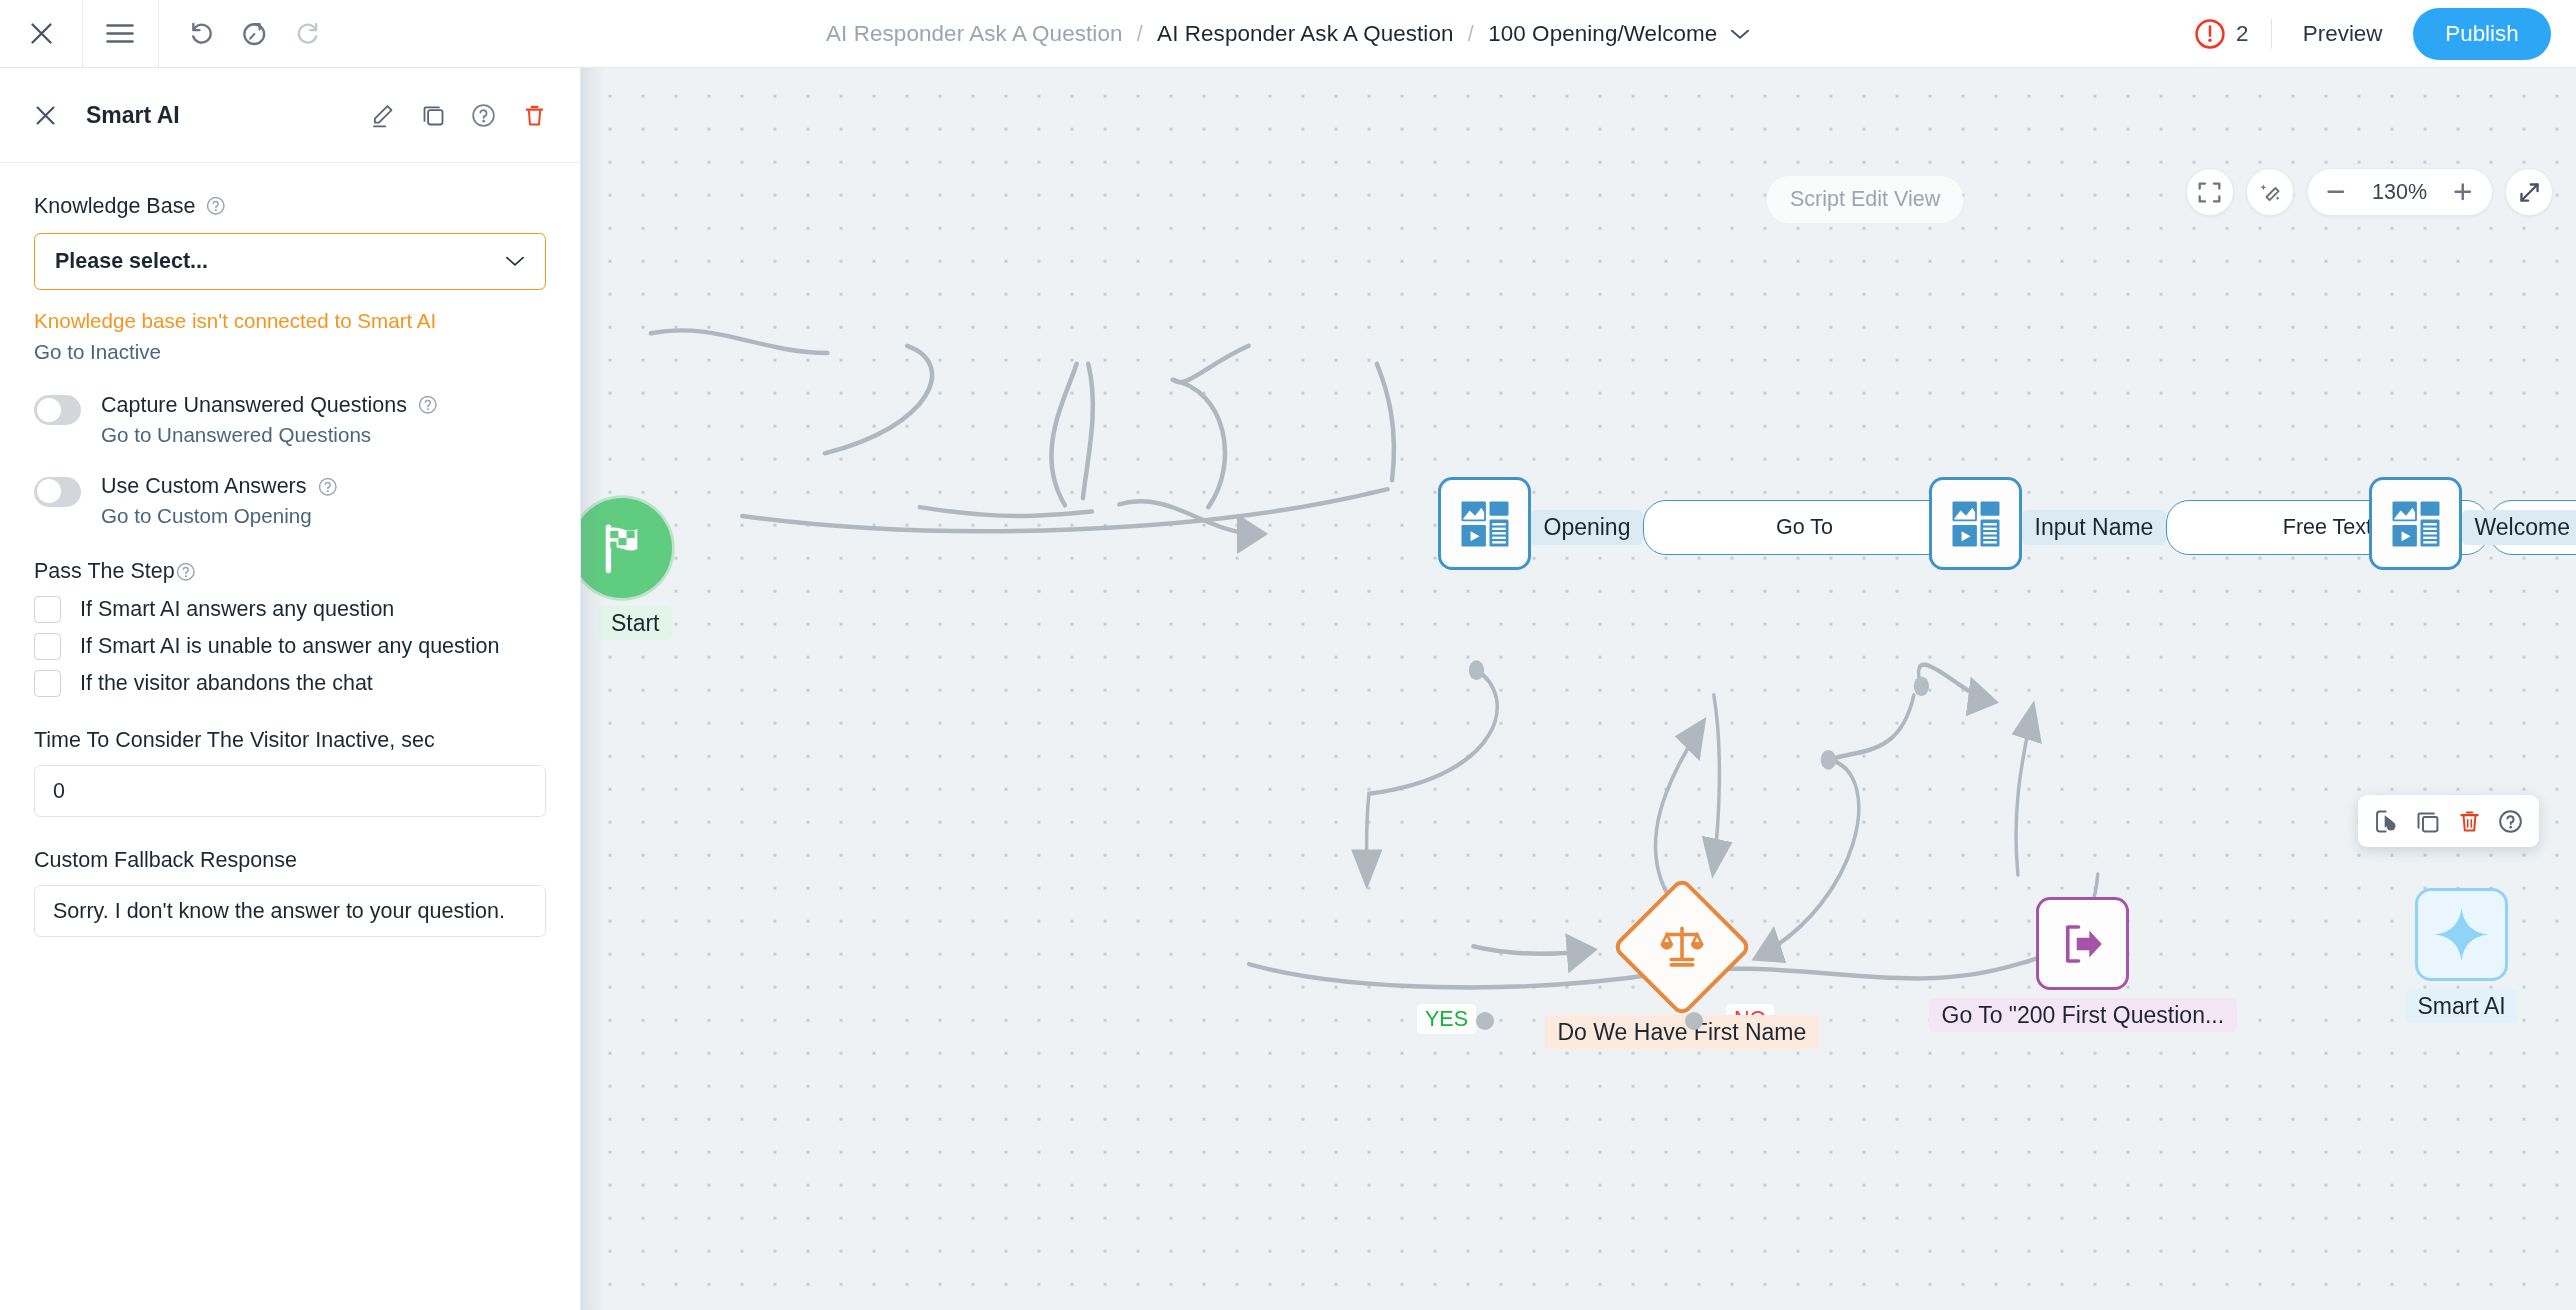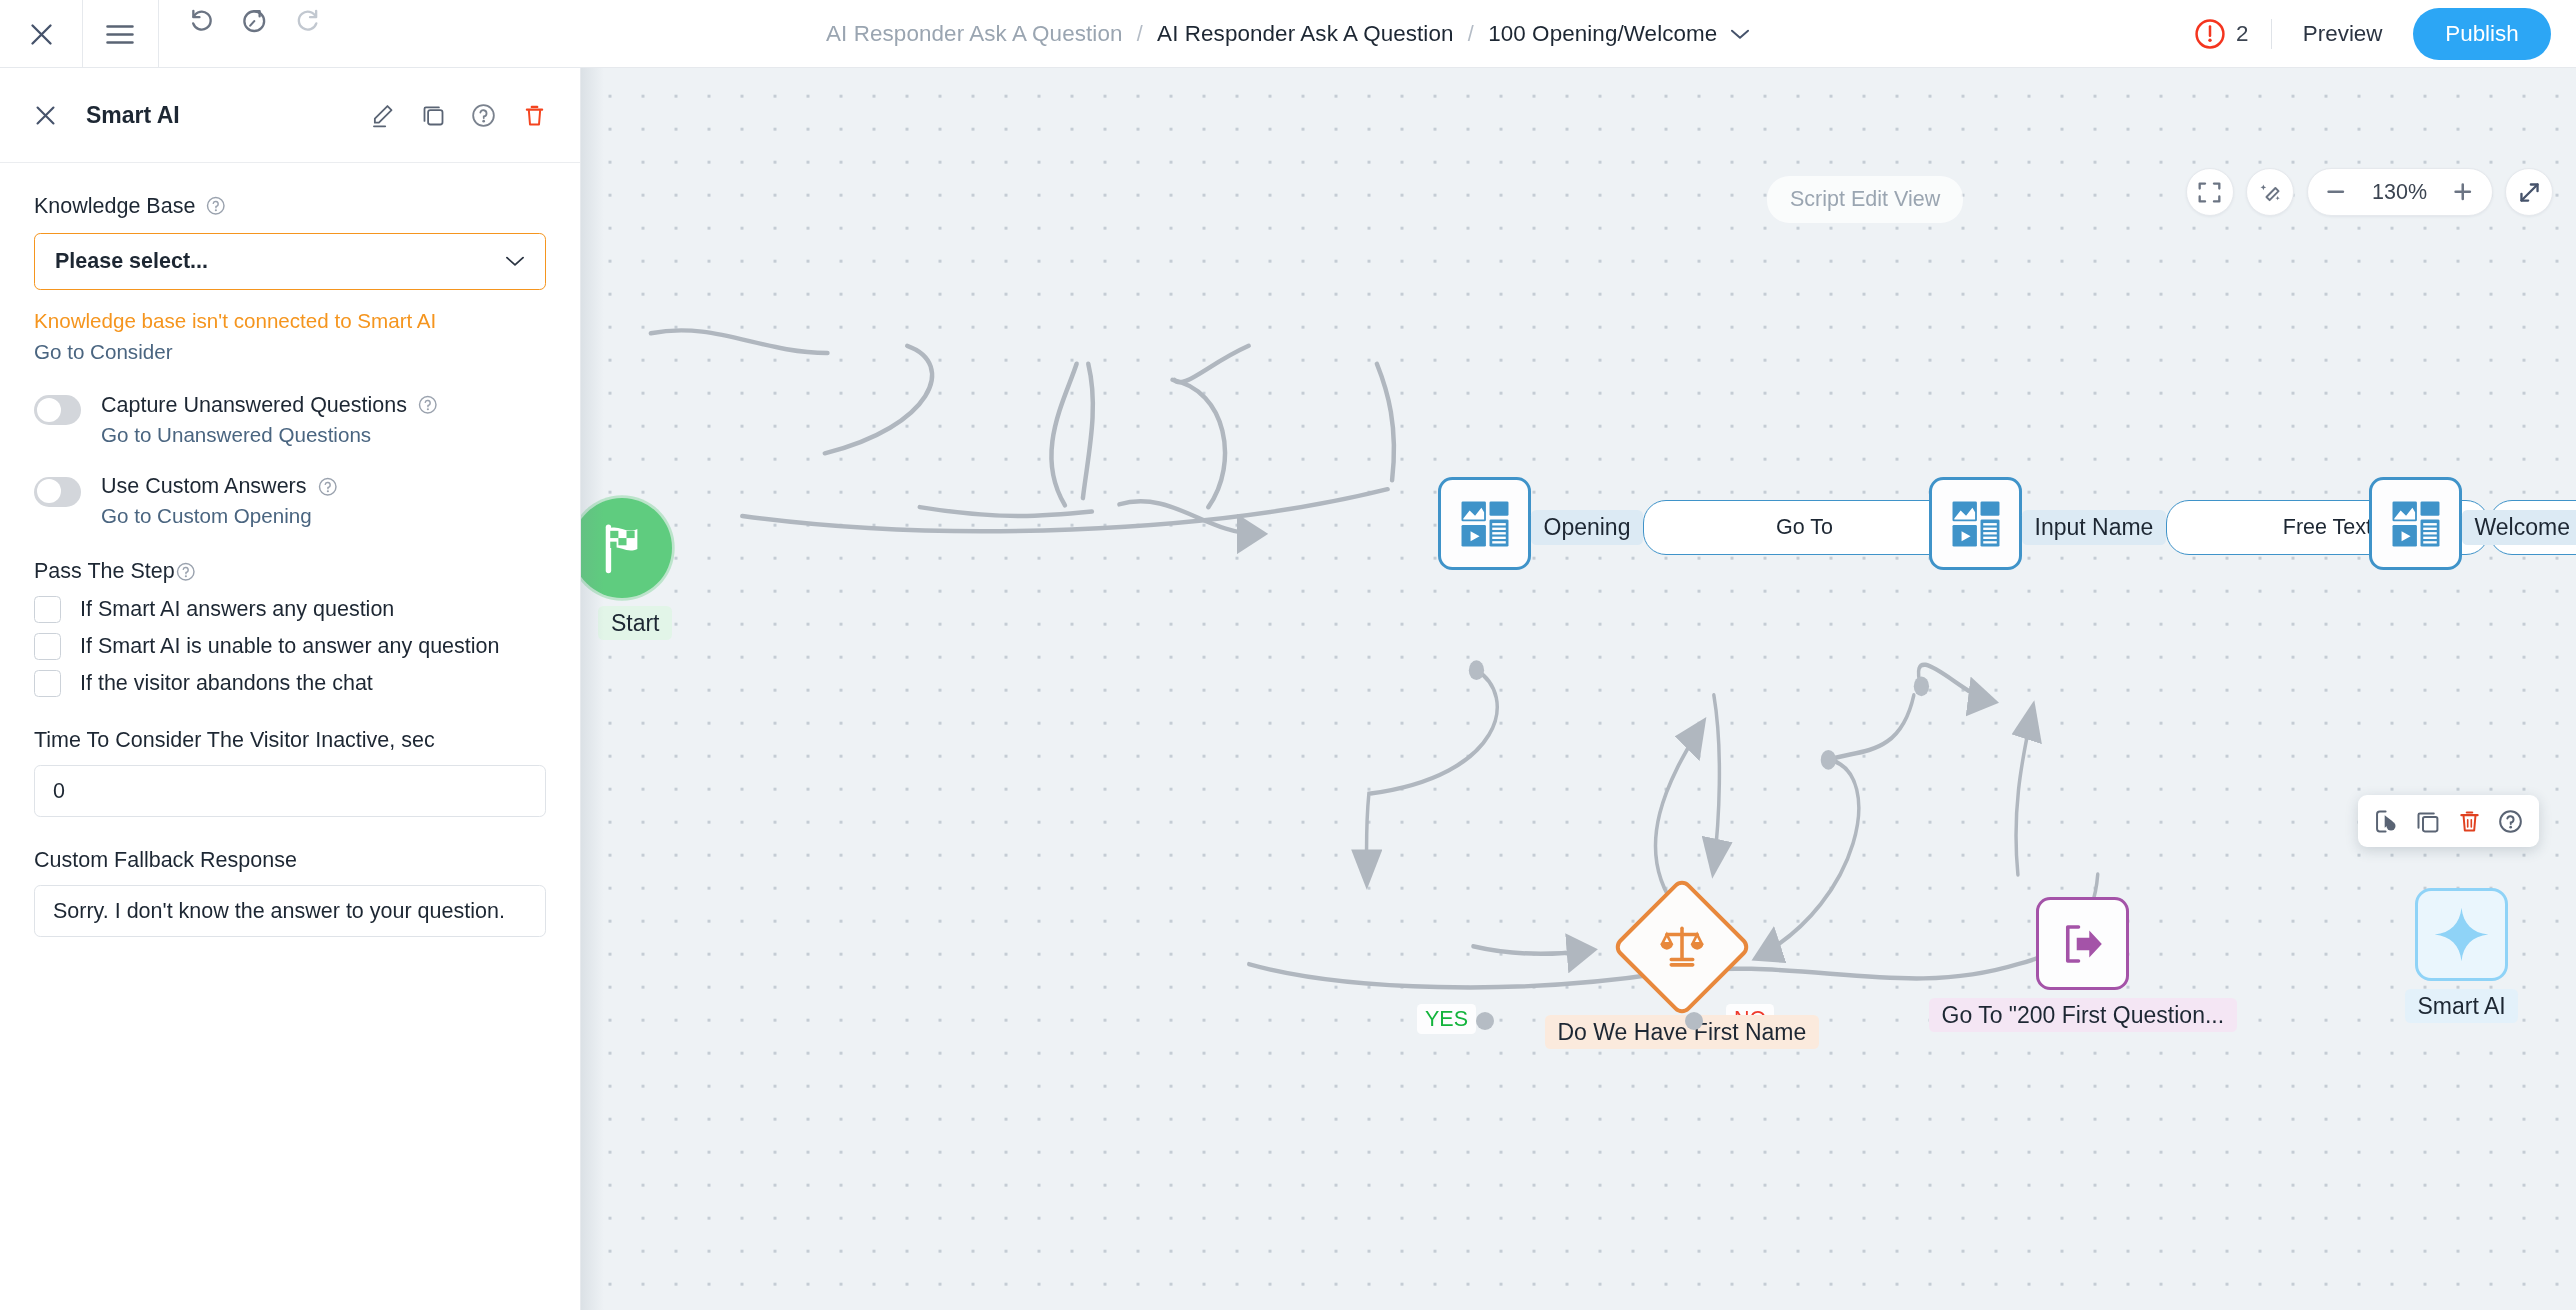--- a/index.html
+++ b/index.html
@@ -11,21 +11,21 @@
     overflow: hidden;
   }
   .app { position: relative; width: 2576px; height: 1310px; display: flex; flex-direction: column; }
 
   
   .topbar {
     position: relative;
     height: 68px; flex: 0 0 68px;
     background: #fff;
     border-bottom: 0.9px solid #e6e9ed;
-    display: flex; align-items: flex-start;
+    display: flex; align-items: center;
   }
   .tb-close {
     width: 82px; height: 68px;
     display: flex; align-items: center; justify-content: center;
     cursor: pointer;
   }
   .tb-divider { width: 0.9px; height: 68px; background: #e6e9ed; }
   .tb-burger {
     width: 75px; height: 68px;
     display: flex; align-items: center; justify-content: center;
@@ -363,21 +363,21 @@
             <circle cx="15.2" cy="21.3" r="1.5" fill="#9aa2ae"></circle>
           </svg>
         </div>
         <div class="select-box">
           <span class="val">Please select...</span>
           <svg width="20" height="12.5" viewBox="0 0 22 14">
             <path d="M2 3 L11 11 L20 3" stroke="#2b3442" stroke-width="2" fill="none" stroke-linecap="round" stroke-linejoin="round"></path>
           </svg>
         </div>
         <div class="warn-text">Knowledge base isn't connected to Smart AI</div>
-        <div class="link-text">Go to Consider</div>
+        <div class="link-text">Go to Inactive</div>
 
         <div class="toggle-row">
           <div class="toggle">
             <div class="knob"></div>
           </div>
           <div class="toggle-body">
             <div class="toggle-label">
               <span>Capture Unanswered Questions</span>
               <svg width="21.5" height="21.5" viewBox="0 0 30 30">
                 <circle cx="15" cy="15" r="11.5" stroke="#9aa2ae" stroke-width="2" fill="none"></circle>

